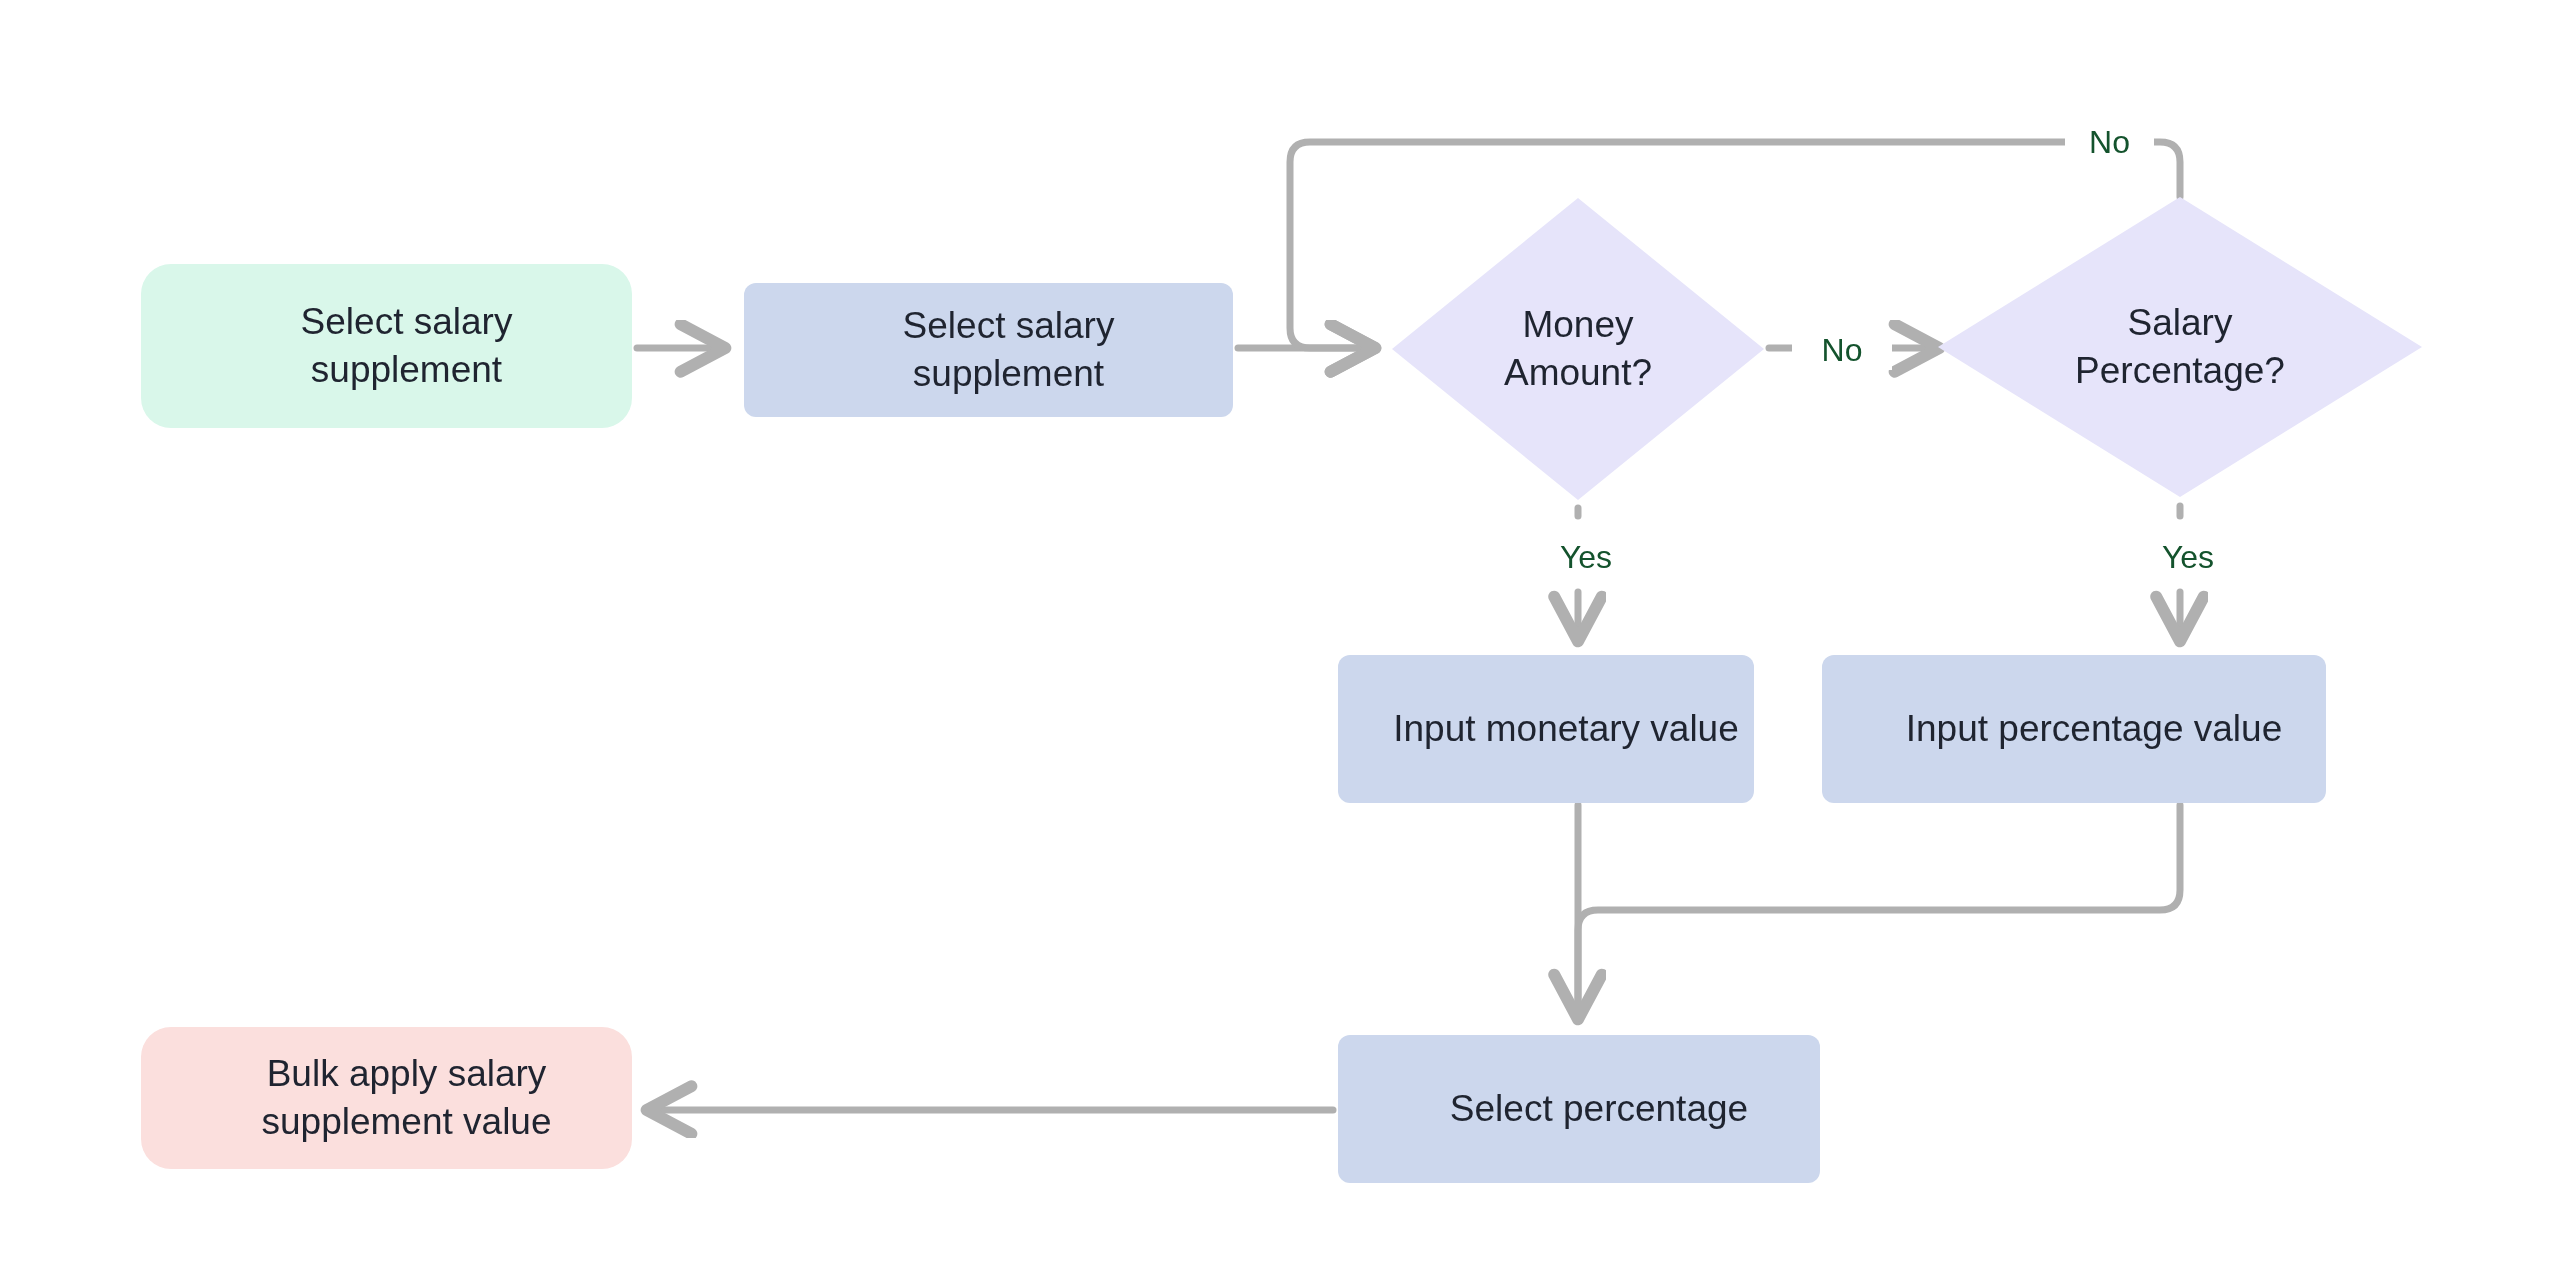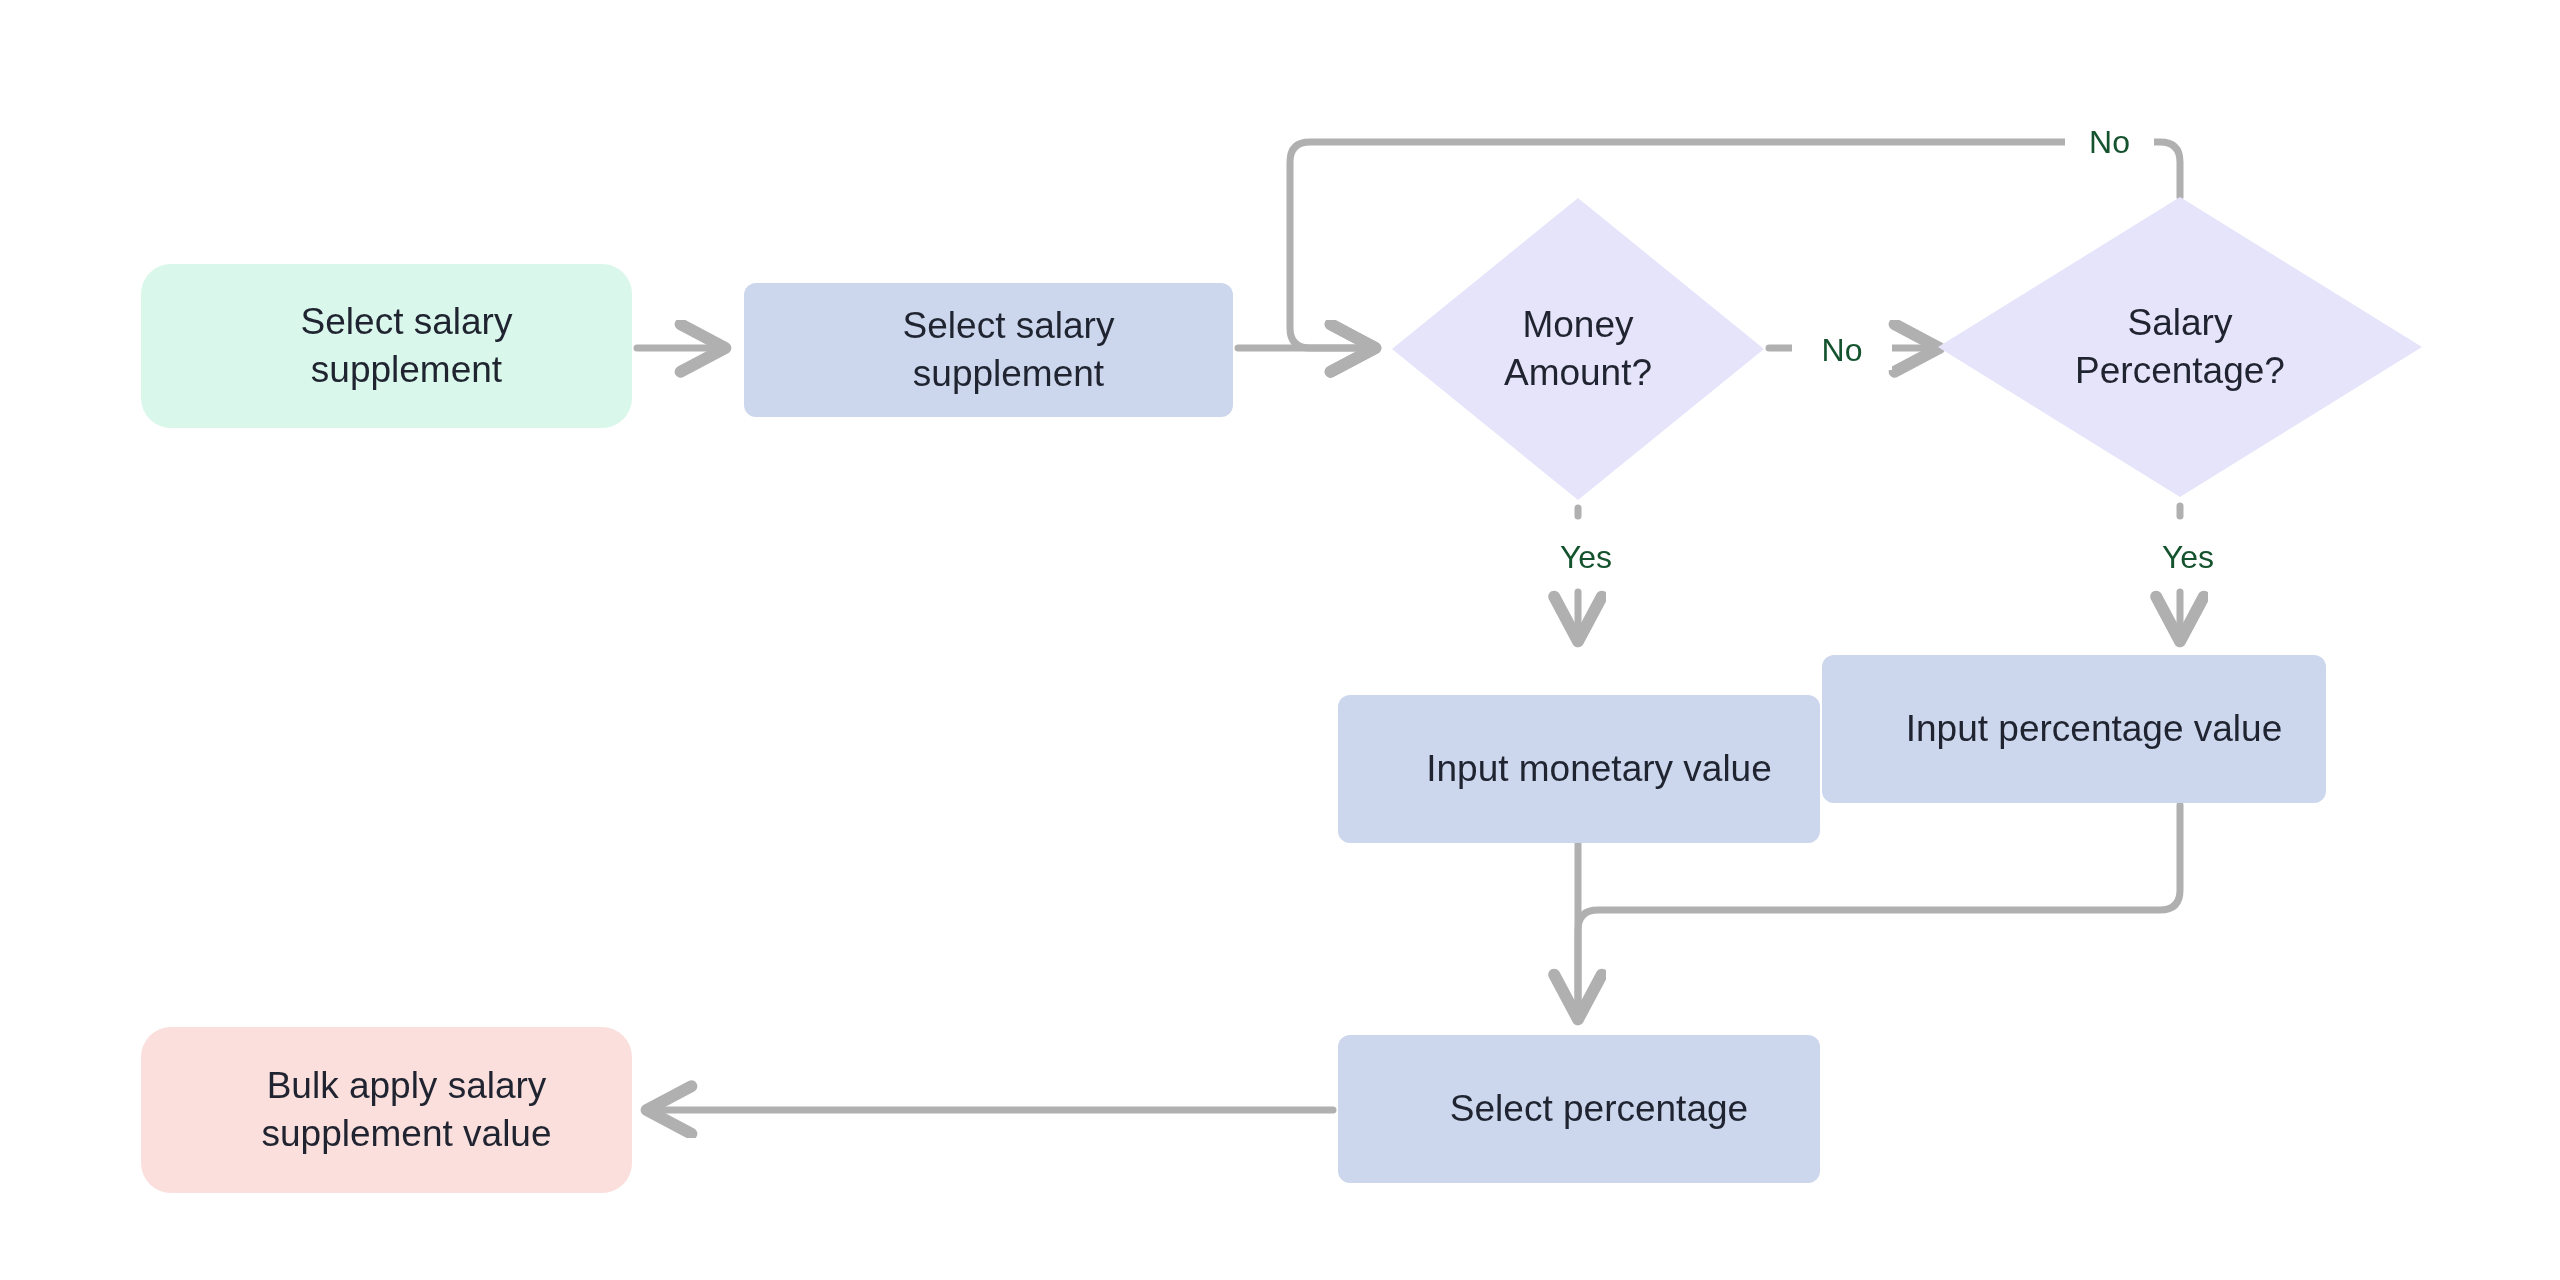--- a/index.html
+++ b/index.html
@@ -127,22 +127,22 @@
     <div class="n-dec-label">Money
 Amount?</div>
   </div>
 
   <div class="n-dec-wrap" style="left:1938px;top:197px;width:484px;height:300px;">
     <div class="n-dec-shape"></div>
     <div class="n-dec-label">Salary
 Percentage?</div>
   </div>
 
-  <div class="node n-proc" style="left:1338px;top:655px;width:482px;height:148px;margin-top:40px;">Input monetary value</div>
+  <div class="node n-proc" style="left:1338px;top:655px;width:416px;height:148px;">Input monetary value</div>
 
   <div class="node n-proc" style="left:1822px;top:655px;width:504px;height:148px;">Input percentage value</div>
 
   <div class="node n-proc" style="left:1338px;top:1035px;width:482px;height:148px;">Select percentage</div>
 
-  <div class="node n-end" style="left:141px;top:1027px;width:491px;height:166px;">Bulk apply salary
+  <div class="node n-end" style="left:141px;top:1027px;width:491px;height:142px;">Bulk apply salary
 supplement value</div>
 
 </div>
 
 </body></html>

